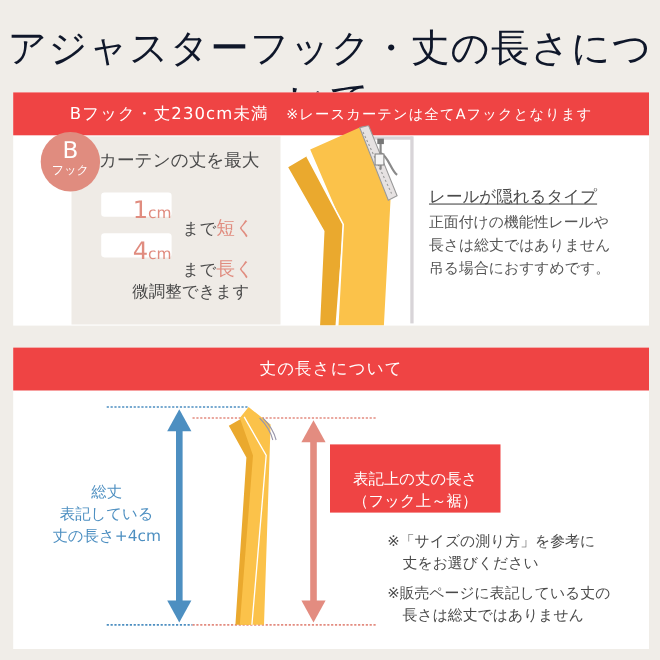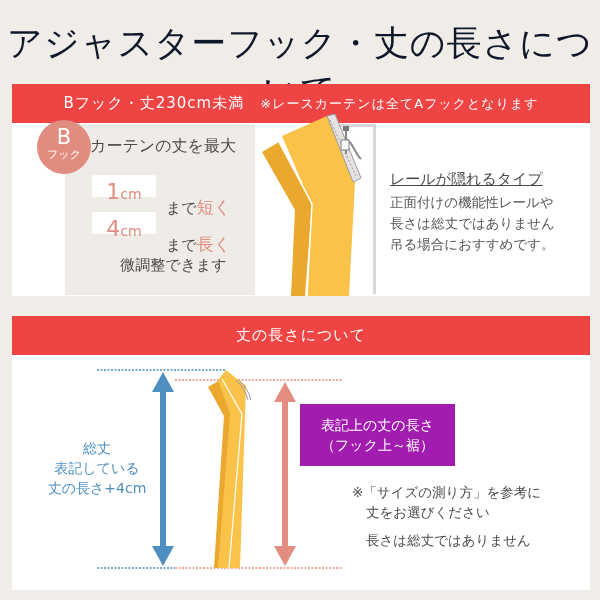--- a/index.html
+++ b/index.html
@@ -39,21 +39,21 @@
     .b-badge .big { display: block; font-size: 21px; line-height: 24px; margin-top: 5px; }
     .b-badge .small { display: block; font-size: 11px; line-height: 12px; }
     .info-head {
       position: absolute; left: 78px; top: 52px; font-size: 16px; color: #4a4a4a;
     }
     .info-row { position: absolute; left: 80px; height: 33px; display: flex; align-items: center; }
     .info-row.r1 { top: 85px; }
     .info-row.r2 { top: 122px; }
     .cm-box {
       width: 64px; height: 22px; background: #fff; border-radius: 3px;
-      color: #e08c7f; text-align: center; line-height: 33px;
+      color: #e08c7f; text-align: right; line-height: 33px;
     }
     .cm-box .num { font-size: 22px; }
     .cm-box .unit { font-size: 14px; }
     .row-text { margin-left: 10px; font-size: 15px; color: #4a4a4a; margin-top: 43px; }
     .row-text .accent { color: #e08c7f; font-size: 17px; }
     .info-foot {
       position: absolute; left: 53px; top: 172px; width: 190px;
       text-align: center; font-size: 15px; padding-left: 27px;
     }
 
@@ -67,22 +67,22 @@
     }
 
     
     .diagram { position: absolute; left: 0; top: 0; }
     .total-label {
       position: absolute; left: 30px; top: 122px; width: 110px;
       text-align: center; font-size: 14px; line-height: 20px; color: #4d8fc1;
     }
     .length-box {
       position: absolute; left: 288px; top: 88px; width: 155px; height: 62px;
-      background: #a21caf; color: #fff; text-align: center;
-      font-size: 14px; line-height: 20px; padding-top: 11px;
+      background: #ef4444; color: #fff; text-align: center;
+      font-size: 14px; line-height: 20px; padding-top: 22px;
     }
     .notes {
       position: absolute; left: 340px; top: 166px; font-size: 13.5px;
       line-height: 20px; color: #4a4a4a;
     }
     .notes .indent { padding-left: 14px; display: block; }
     .notes .item { margin-bottom: 8px; }
   </style>
 </head>
 <body>
@@ -183,16 +183,17 @@
     <div>表記上の丈の長さ</div>
     <div>（フック上～裾）</div>
   </div>
 
   <div class="notes">
     <div class="item">
       <span>※「サイズの測り方」を参考に</span>
       <span class="indent">丈をお選びください</span>
     </div>
     <div class="item">
+      <span>※販売ページに表記している丈の</span>
       <span class="indent">長さは総丈ではありません</span>
     </div>
   </div>
 </div>
 
 </body></html>

